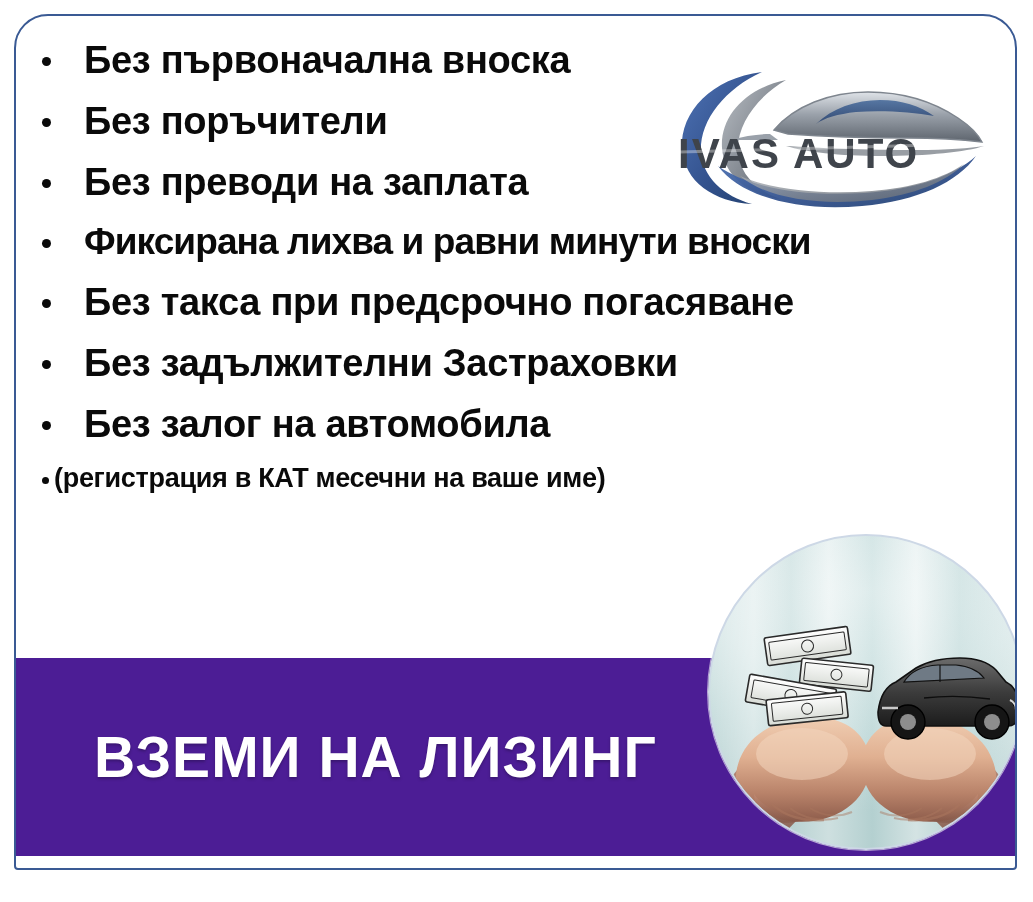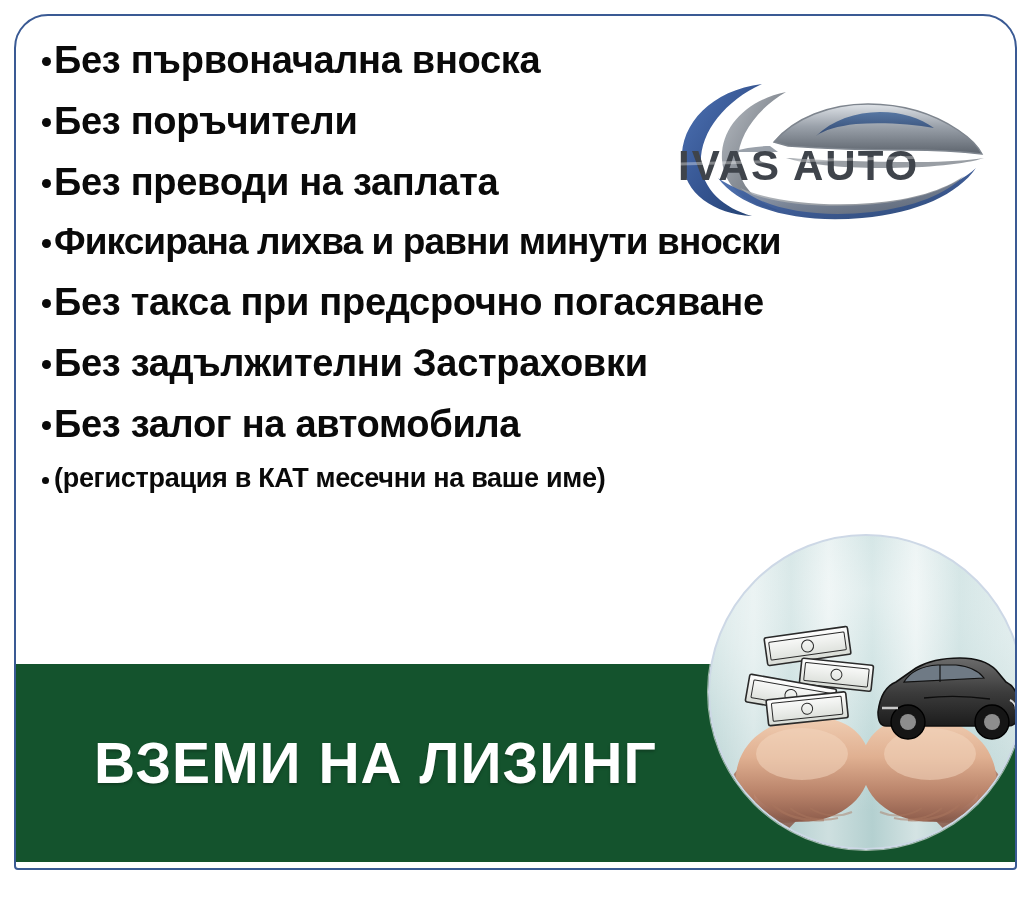--- a/index.html
+++ b/index.html
@@ -35,21 +35,21 @@
     position: absolute;
     left: 0;
     top: 22px;
     width: 1003px;
     list-style: none;
     margin: 0;
     padding: 0;
   }
   .bullet-item {
     position: relative;
-    padding: 0 12px 0 38px;
+    padding: 0 12px 0 68px;
     margin: 0 0 16px 0;
     font-size: 38px;
     font-weight: bold;
     line-height: 1.18;
     color: #0a0a0a;
     letter-spacing: -0.3px;
     white-space: nowrap;
   }
   .bullet-item .dot {
     position: absolute;
@@ -83,35 +83,35 @@
     width: 940px;
     font-size: 37px;
     letter-spacing: -0.6px;
     line-height: 1.24;
   }
 
   
   .logo {
     position: absolute;
     left: 650px;
-    top: 52px;
+    top: 40px;
     width: 330px;
     height: 152px;
     pointer-events: none;
   }
   .logo svg { display: block; width: 100%; height: 100%; }
 
   
   .banner {
     position: absolute;
     left: 0;
-    bottom: 6px;
+    bottom: 12px;
     width: 1003px;
     height: 198px;
-    background: #14532d;
+    background: #4c1d95;
   }
   .banner-text {
     position: absolute;
     left: 78px;
     top: 50%;
     transform: translateY(-50%);
     font-size: 57px;
     font-weight: bold;
     color: #ffffff;
     letter-spacing: 1px;

